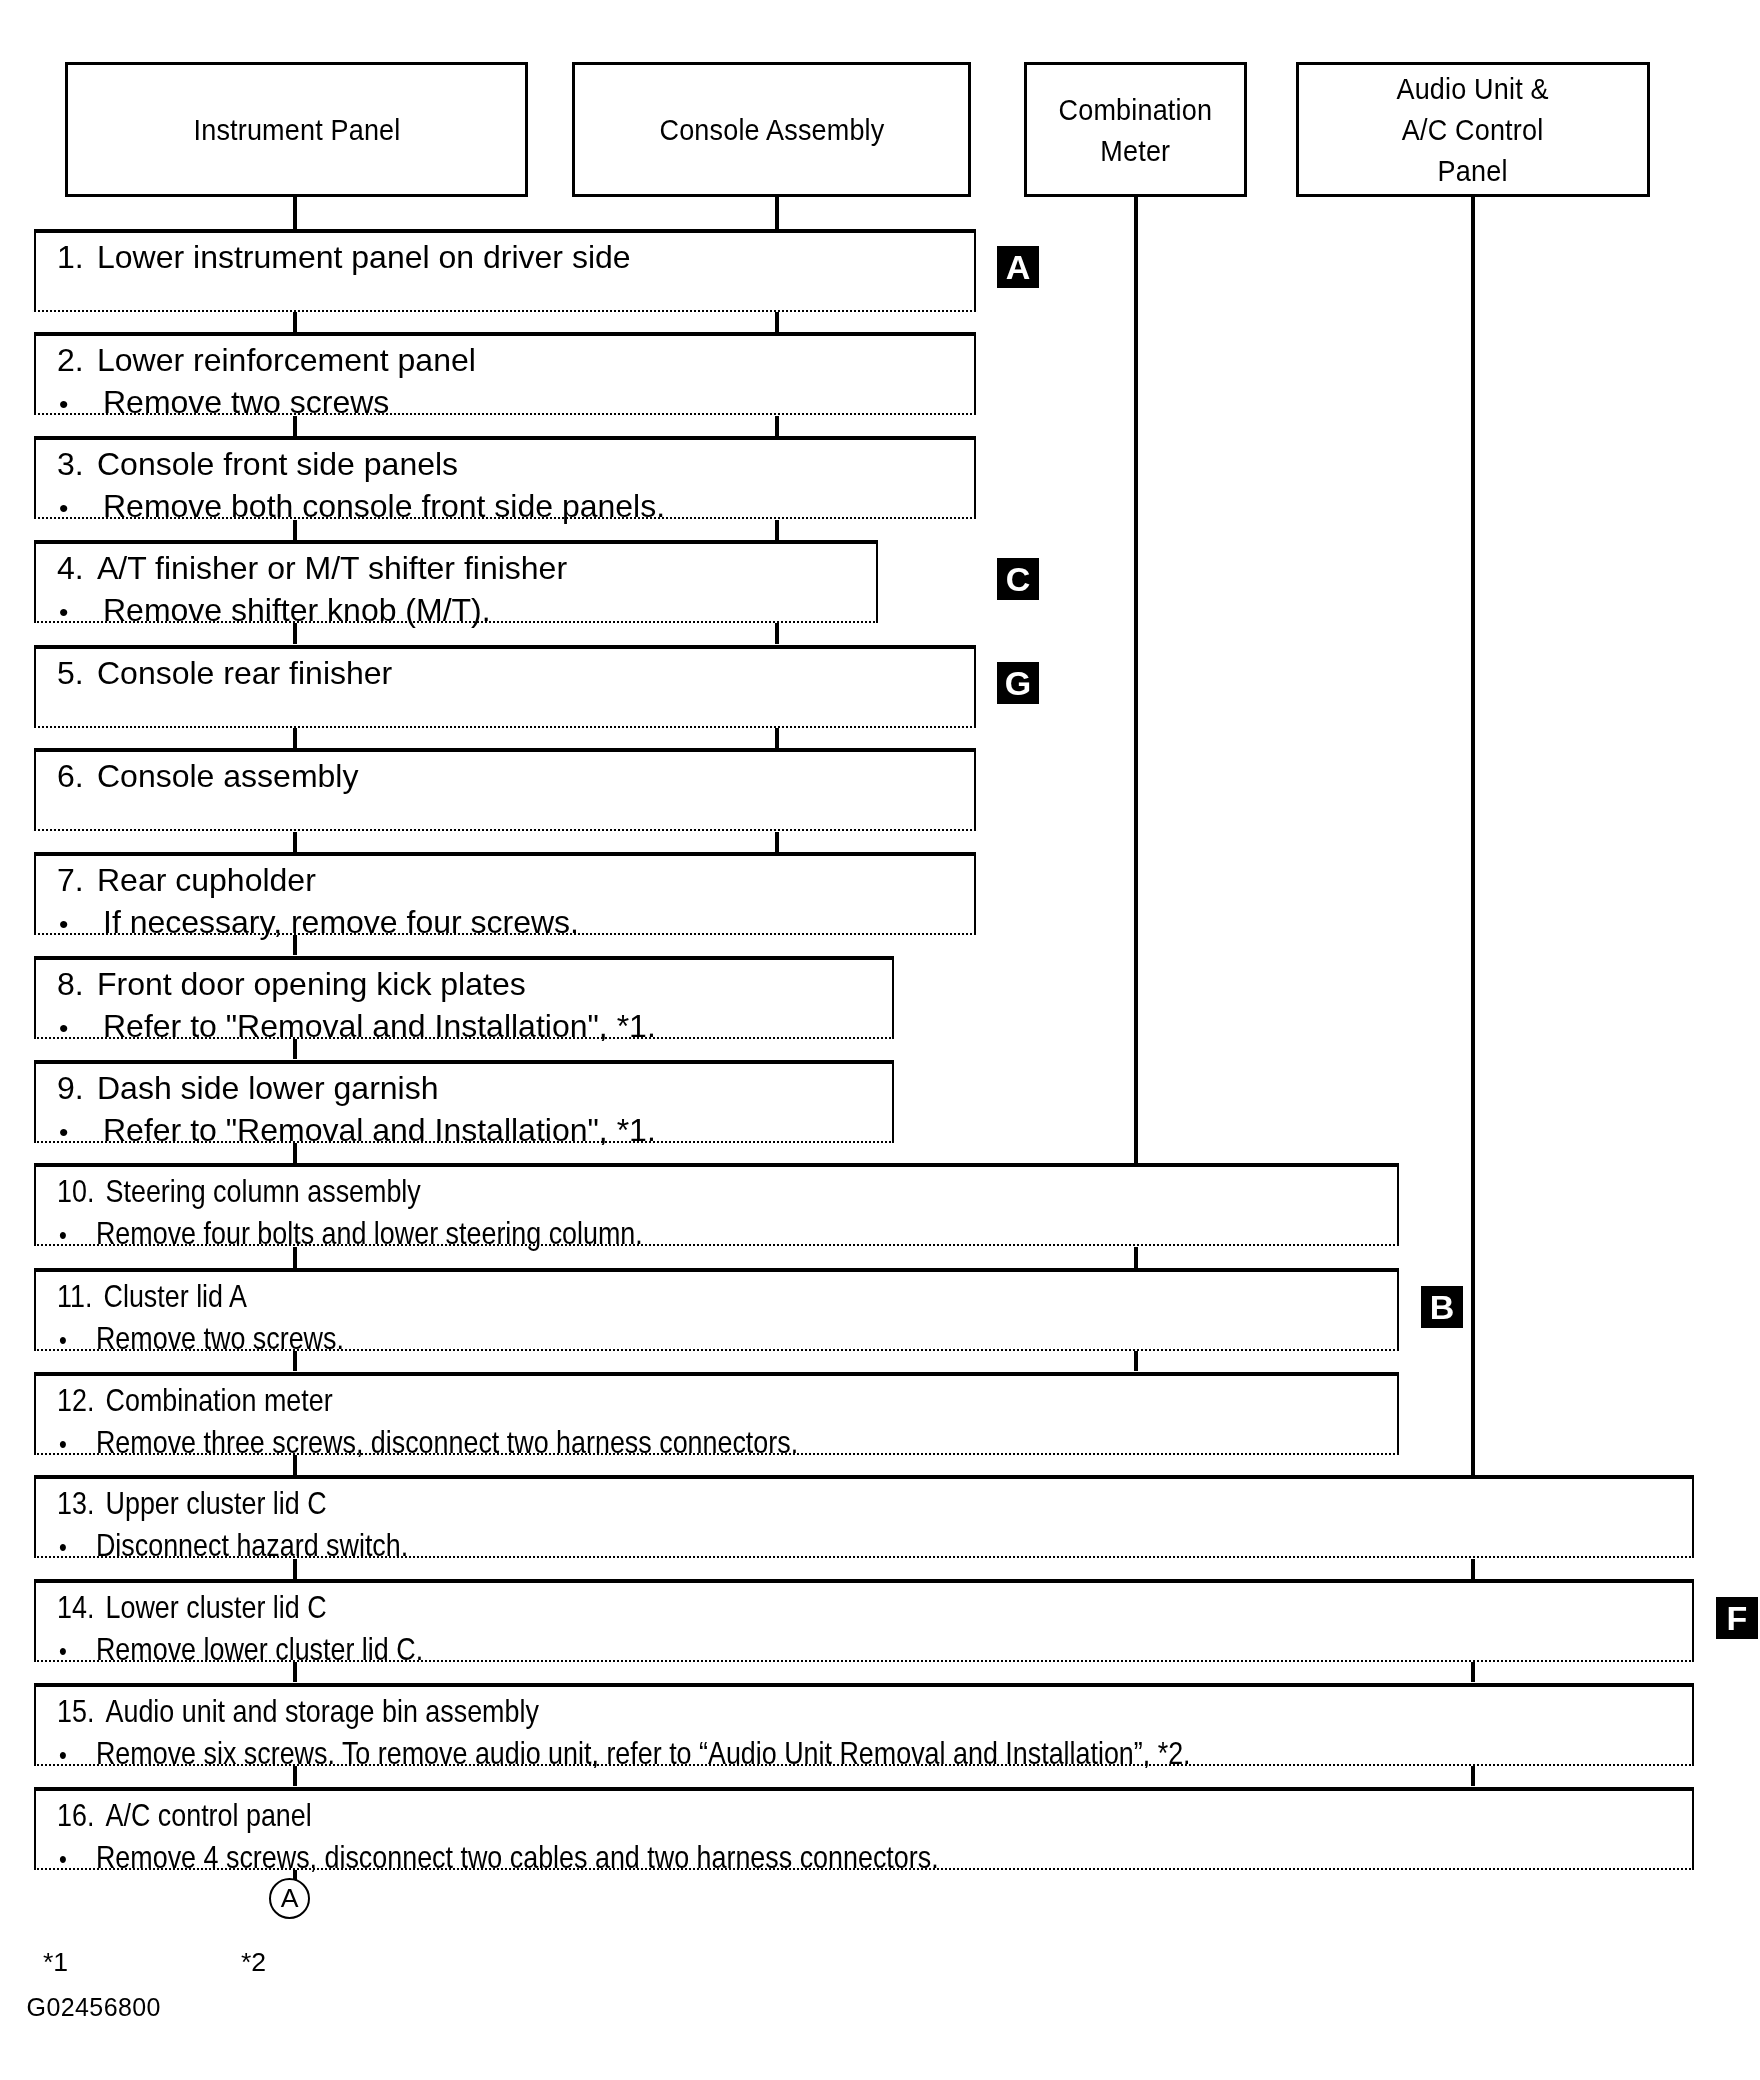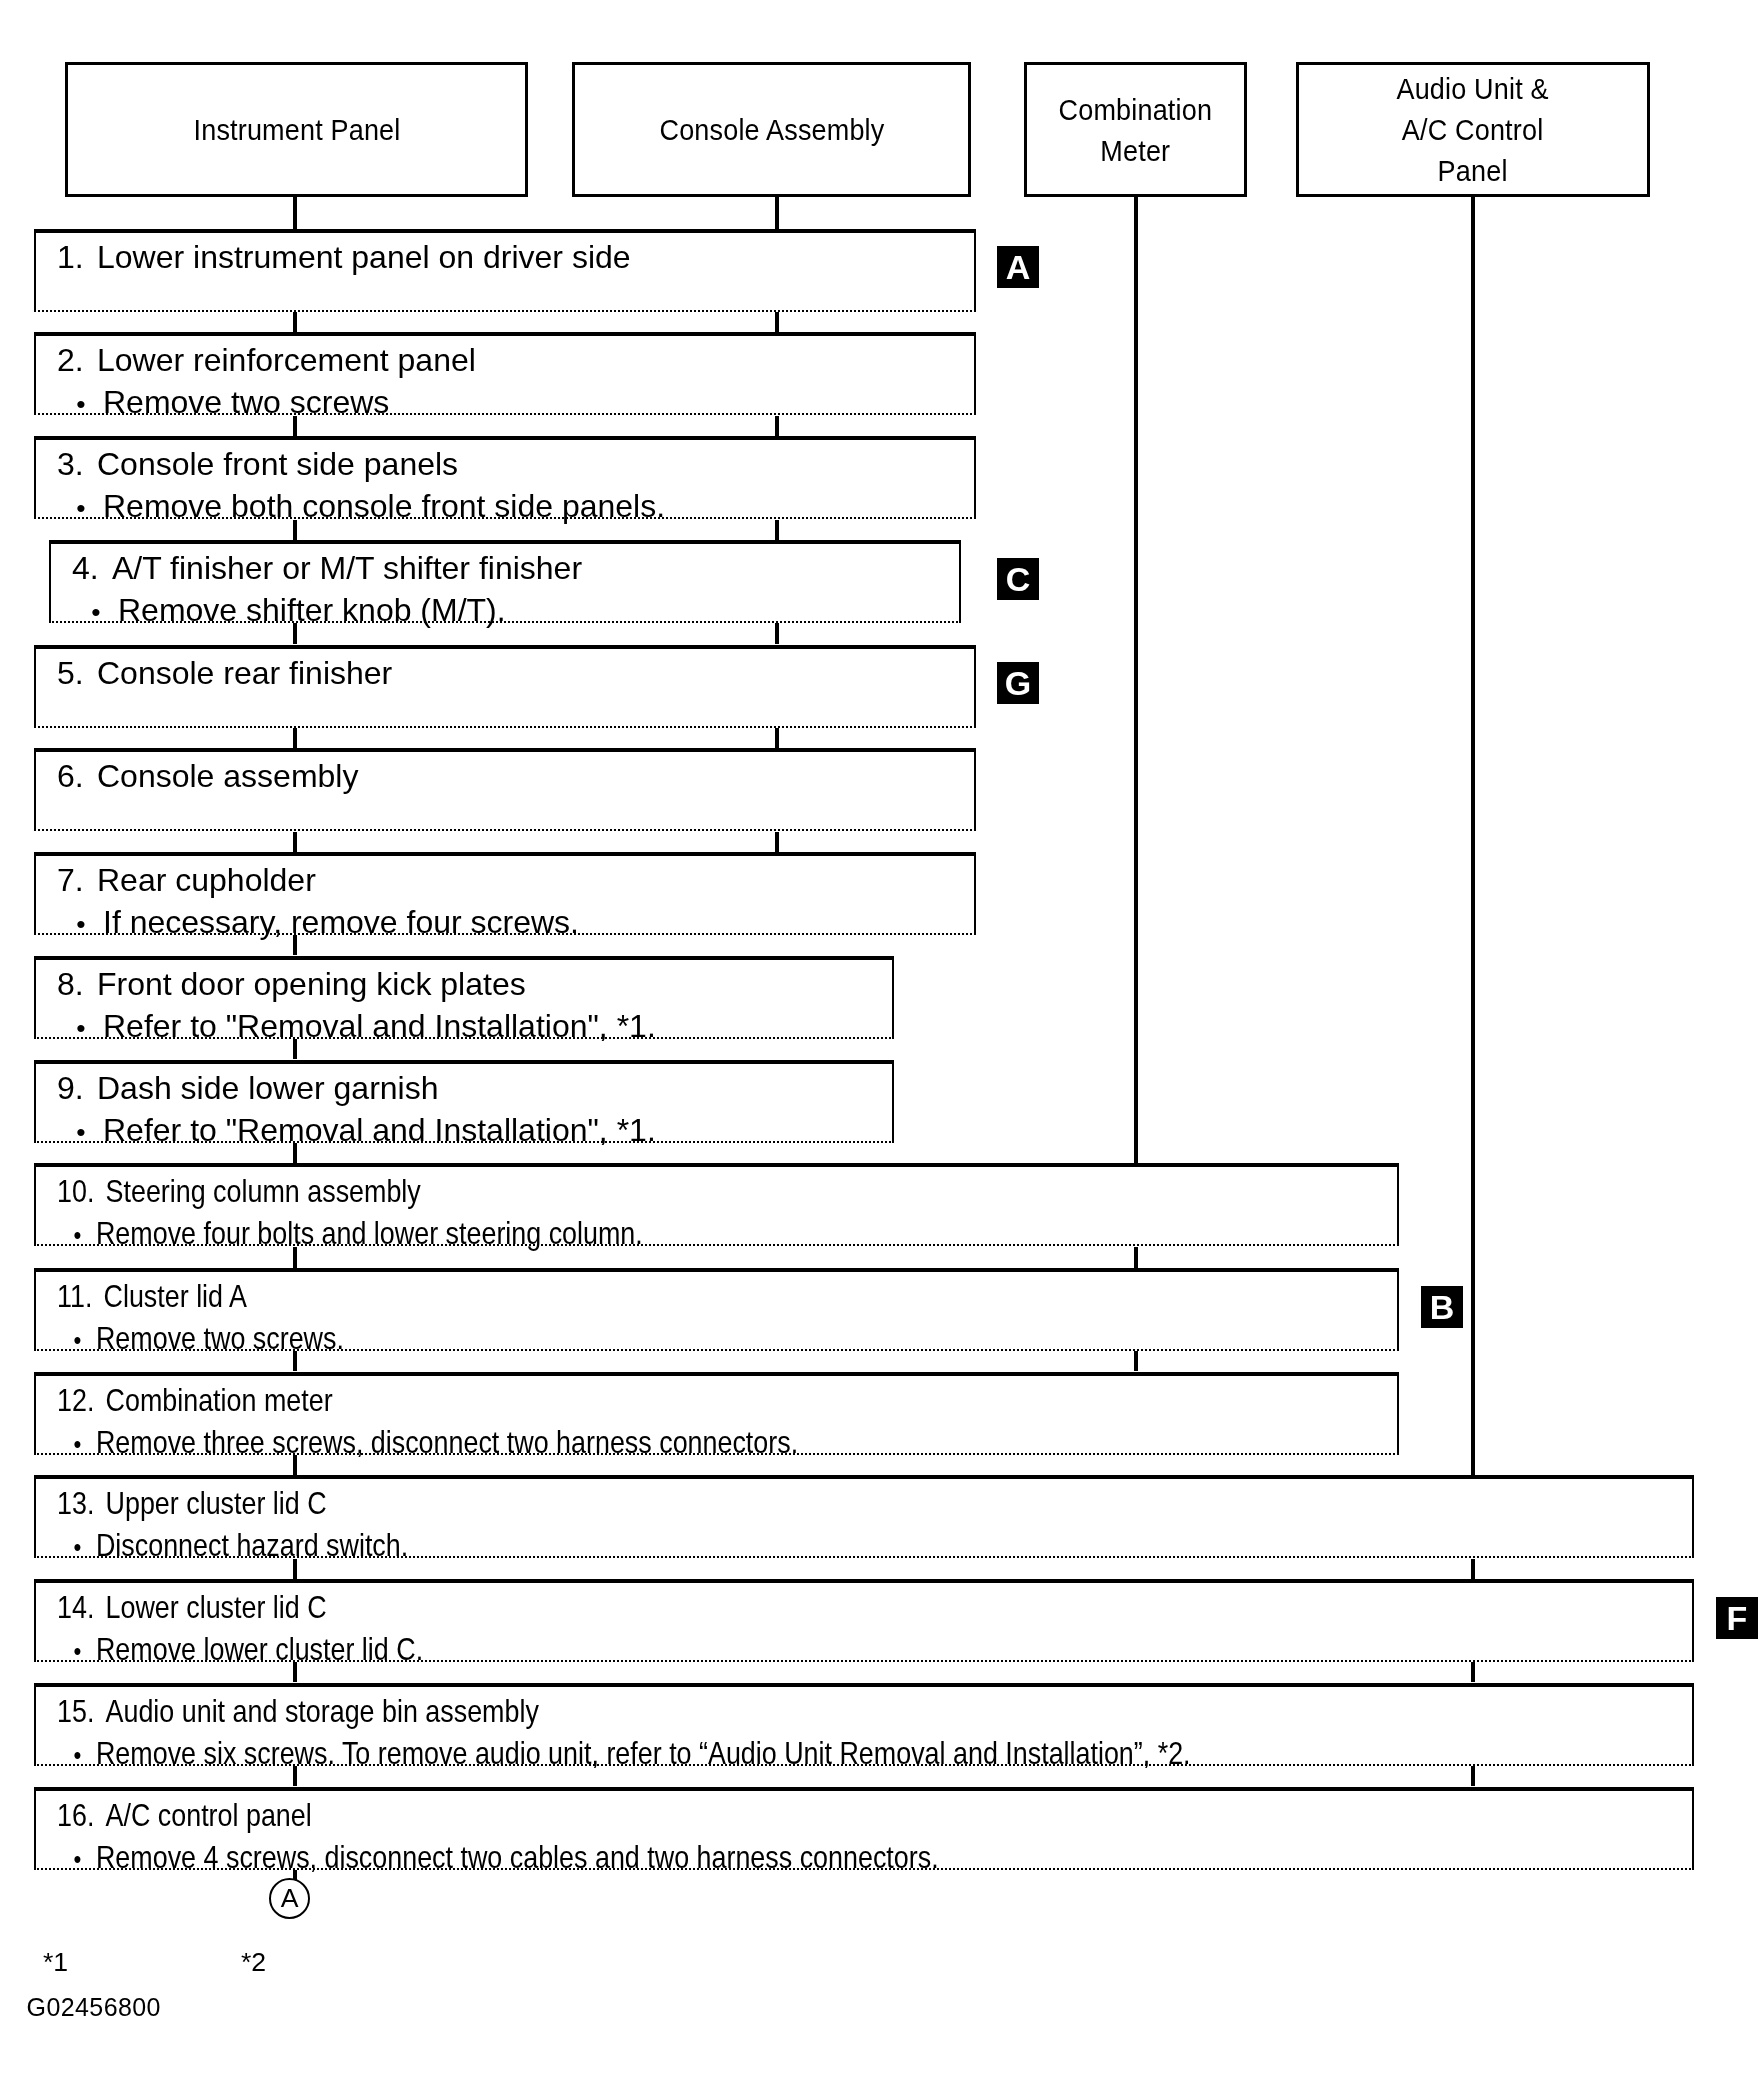--- a/index.html
+++ b/index.html
@@ -21,21 +21,20 @@
     font-size:30px;line-height:41px;white-space:pre-line;
     transform:scaleX(0.9);transform-origin:50% 50%;
     letter-spacing:0.2px;
   }
   .step{
     position:absolute;box-sizing:border-box;background:#fff;
     border-top:4.4px solid #000;
     border-left:2.7px solid #000;
     border-right:2.7px solid #000;
     border-bottom:2.7px dotted #000;
-    text-align:center;
   }
   .l1,.l2{
     position:absolute;left:21px;white-space:nowrap;
     font-size:32px;transform-origin:0 50%;
   }
   .l1{top:6.2px;}
   .l2{top:48px;left:23px;}
   .step.cond .l1,.step.cond .l2{transform:scaleX(0.84);}
   .num{display:inline-block;margin-right:13.3px;}
   .blt{display:inline-block;width:44px;font-size:26.6px;}
@@ -79,21 +78,21 @@
       </div>
       <div class="badge" style="left: 997px; top: 246px;">A</div>
       <div class="step" style="left: 34px; top: 332px; width: 942px; height: 83px;">
         <div class="l1"><span class="num">2.</span><span class="ttl">Lower reinforcement panel</span></div>
         <div class="l2"><span class="blt">•</span><span class="dtl">Remove two screws</span></div>
       </div>
       <div class="step" style="left: 34px; top: 436px; width: 942px; height: 83px;">
         <div class="l1"><span class="num">3.</span><span class="ttl">Console front side panels</span></div>
         <div class="l2"><span class="blt">•</span><span class="dtl">Remove both console front side panels.</span></div>
       </div>
-      <div class="step" style="left: 49px; top: 540px; width: 912px; height: 83px;">
+      <div class="step" style="left: 34px; top: 540px; width: 844px; height: 83px;">
         <div class="l1"><span class="num">4.</span><span class="ttl">A/T finisher or M/T shifter finisher</span></div>
         <div class="l2"><span class="blt">•</span><span class="dtl">Remove shifter knob (M/T).</span></div>
       </div>
       <div class="badge" style="left: 997px; top: 558px;">C</div>
       <div class="step" style="left: 34px; top: 645px; width: 942px; height: 83px;">
         <div class="l1"><span class="num">5.</span><span class="ttl">Console rear finisher</span></div>
       </div>
       <div class="badge" style="left: 997px; top: 662px;">G</div>
       <div class="step" style="left: 34px; top: 748px; width: 942px; height: 83px;">
         <div class="l1"><span class="num">6.</span><span class="ttl">Console assembly</span></div>

